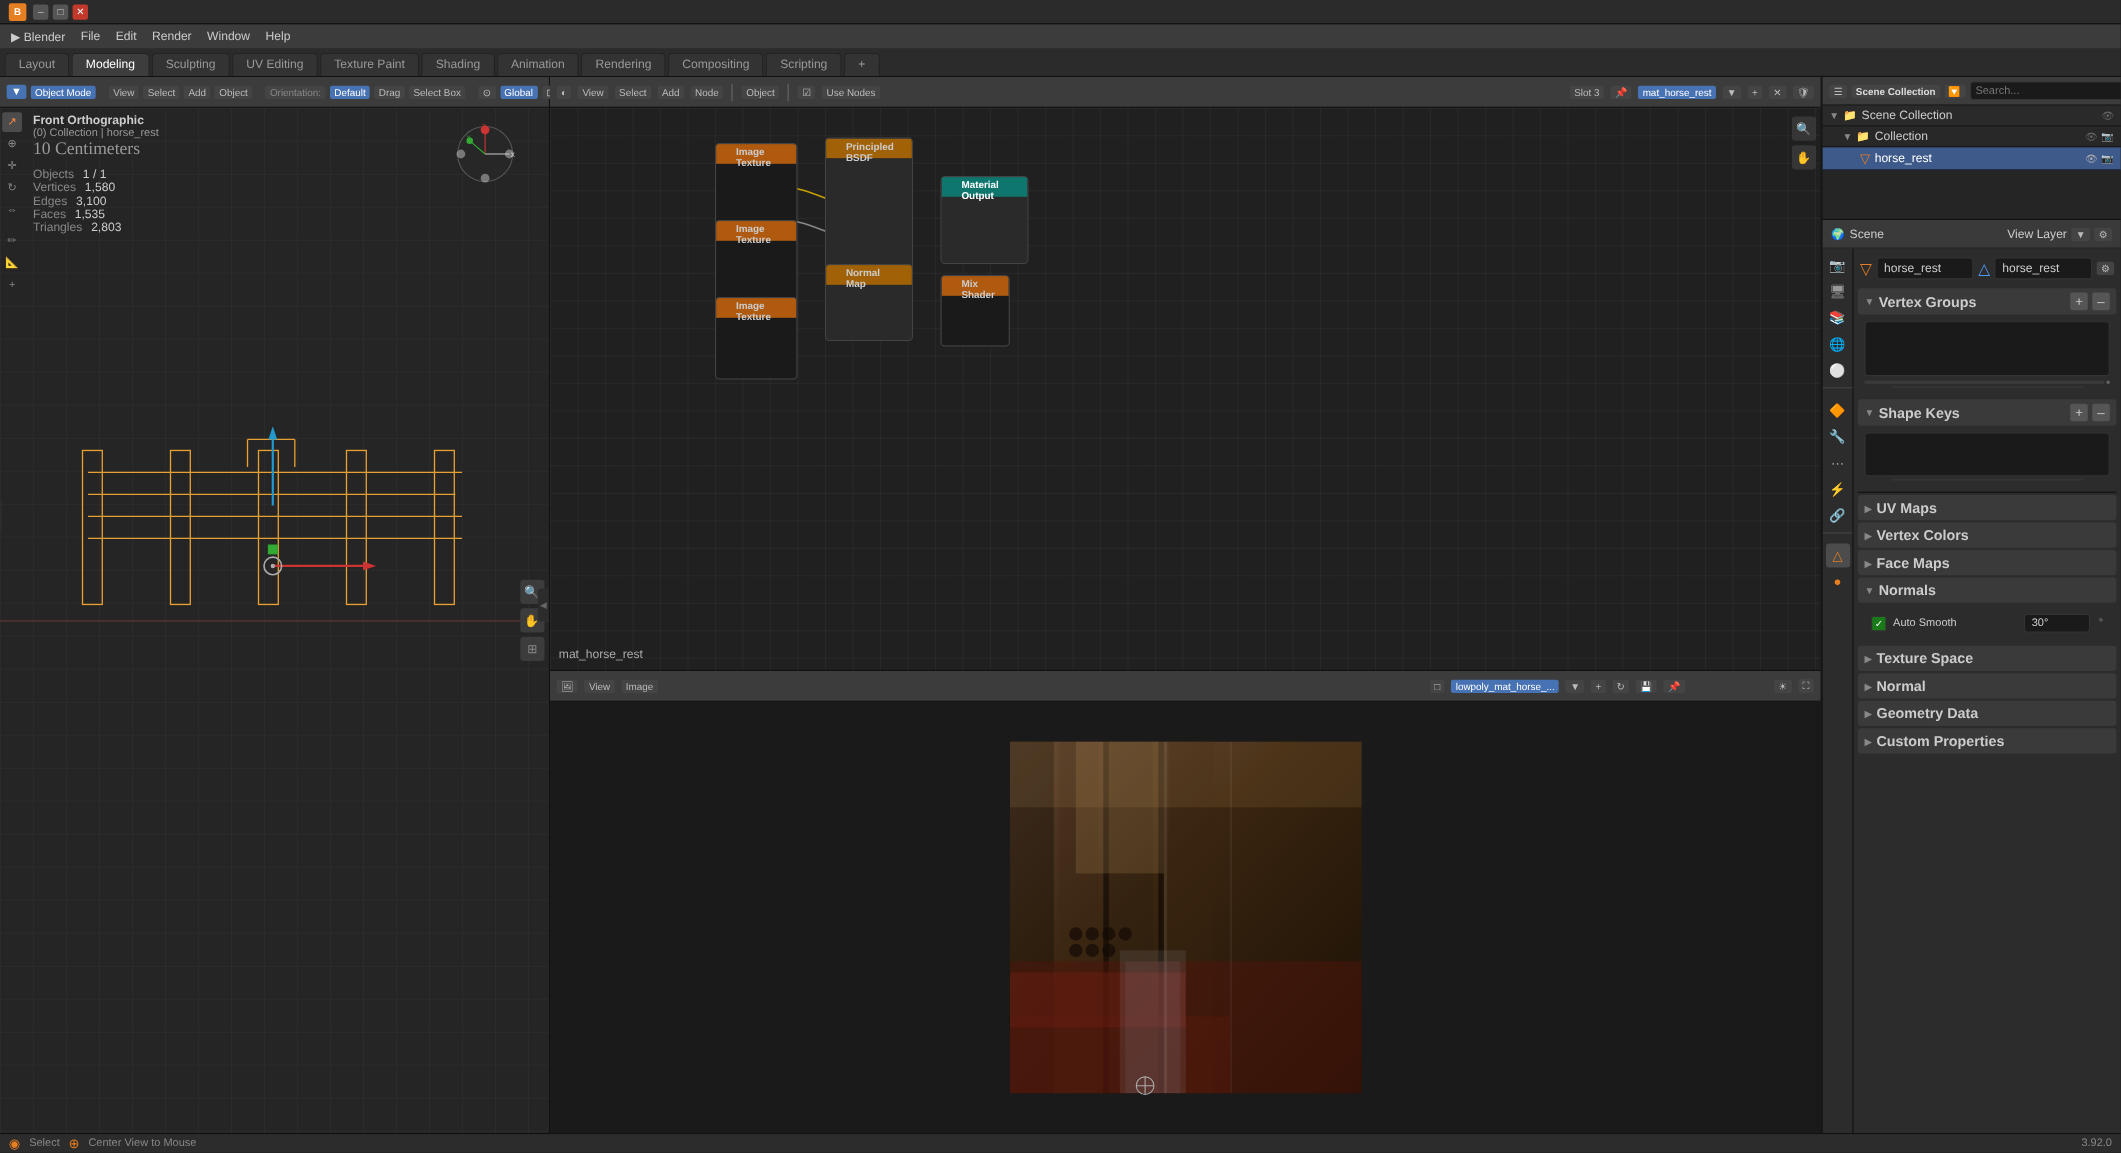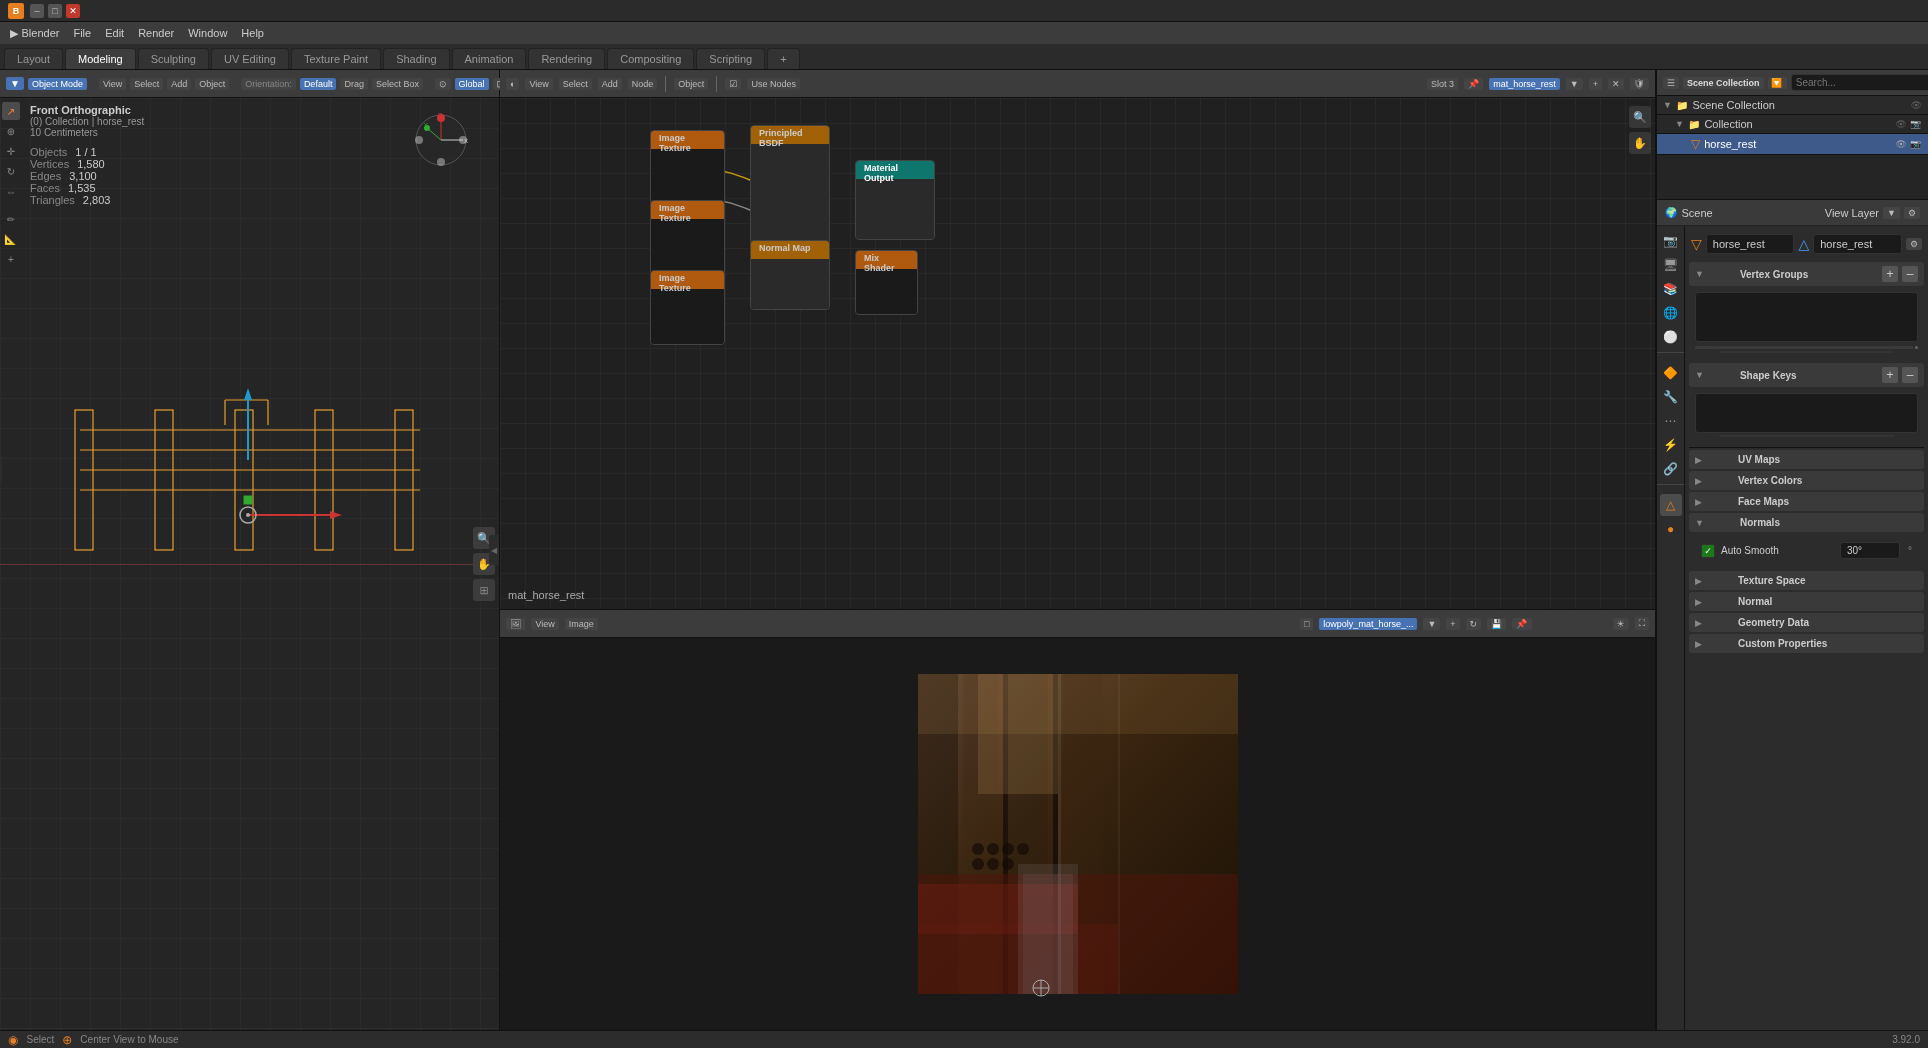--- a/index.html
+++ b/index.html
@@ -200,21 +200,21 @@
       background: #2c2c2c;
       border: 1px solid #444;
       border-radius: 4px;
       font-size: 9px;
       color: #ccc;
       overflow: hidden;
     }
     .node-card .node-header {
       height: 18px;
       background: #555;
-      padding: 2px 8px;
+      padding: 2px 18px;
       font-size: 9px;
       font-weight: bold;
     }
     .node-card.orange .node-header { background: #b05a10; }
     .node-card.dark .node-header { background: #a16207; }
     .node-card .node-body { padding: 4px; min-height: 40px; background: #2a2a2a; }
 
     
     #mat-label {
       position: absolute;
@@ -320,24 +320,23 @@
       display: flex;
       align-items: center;
       padding: 4px 6px;
       background: #3a3a3a;
       border-radius: 3px;
       margin-bottom: 2px;
       cursor: pointer;
       gap: 4px;
     }
     .section-title {
-      font-size: 10px;
+      font-size: 13px;
       font-weight: bold;
       color: #ccc;
-      margin-left: 32px;
     }
 
     
     .section-content {
       padding: 4px 6px;
       margin-bottom: 4px;
     }
     .mesh-name {
       flex: 1;
       background: #1a1a1a;
@@ -440,22 +439,23 @@
     #viewport-info .view-mode {
       font-size: 11px;
       color: #ccc;
       font-weight: bold;
     }
     #viewport-info .collection-info {
       font-size: 10px;
       color: #999;
     }
     #viewport-info .scale-info {
-      font-size: 10px;
+      font-size: 16px;
       color: #999;
+      font-family: Liberation Serif, serif;
     }
 
     
     .collapse-arrow { color: #888; font-size: 9px; }
 
     
     .prop-checkbox {
       width: 14px; height: 14px;
       background: #1a7a1a;
       border-radius: 2px;

